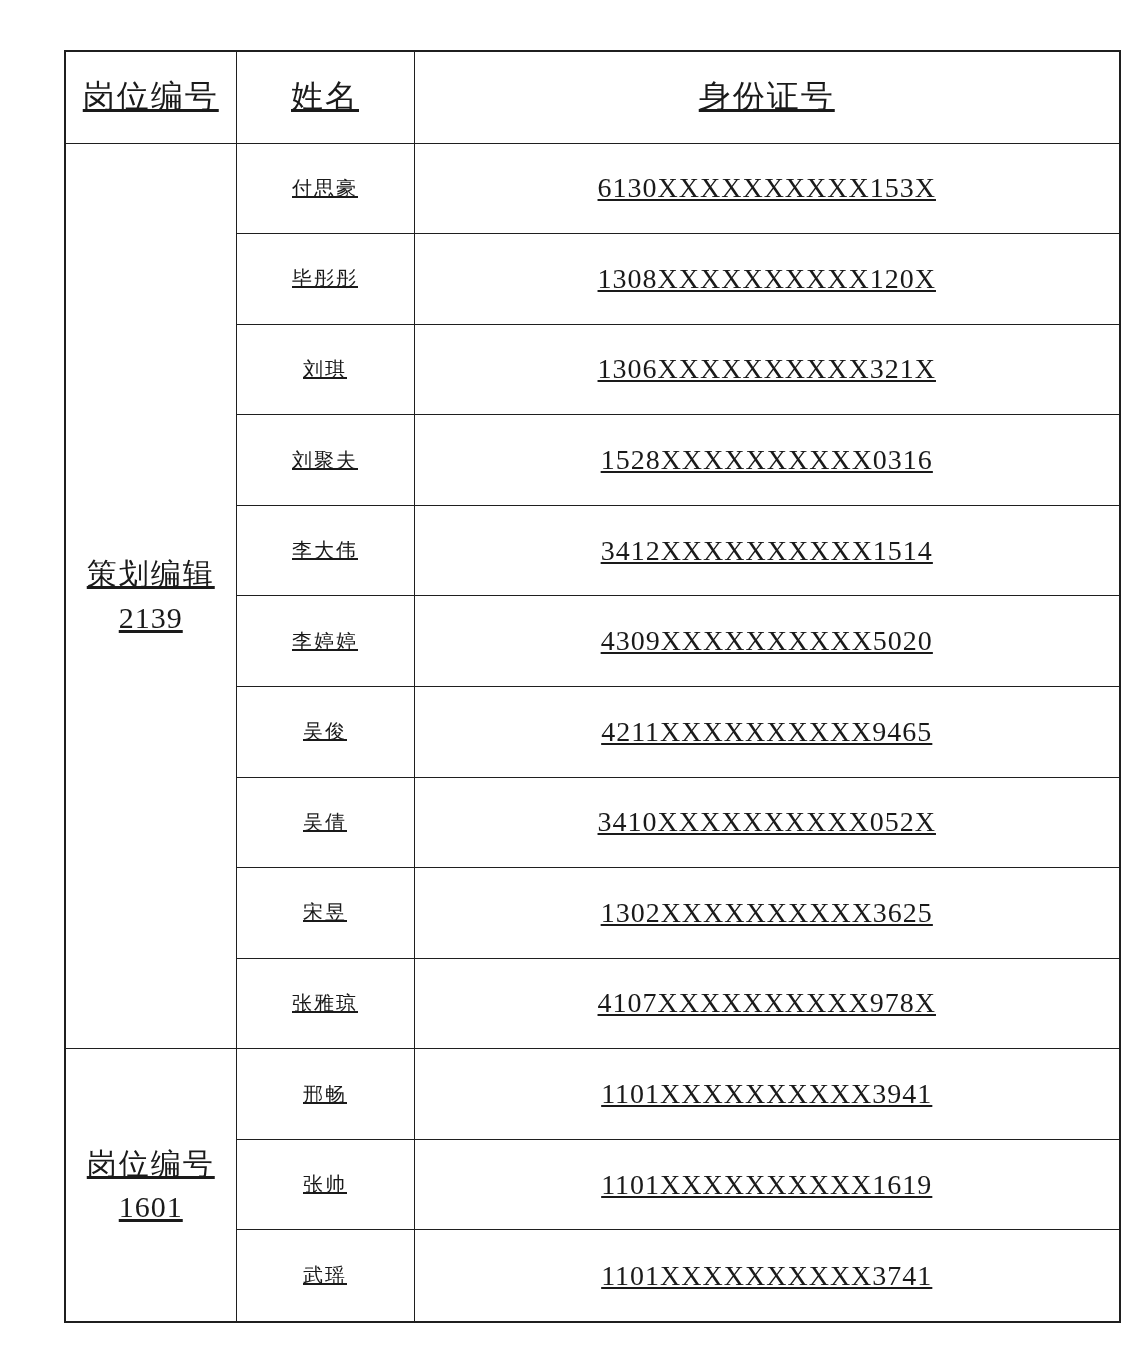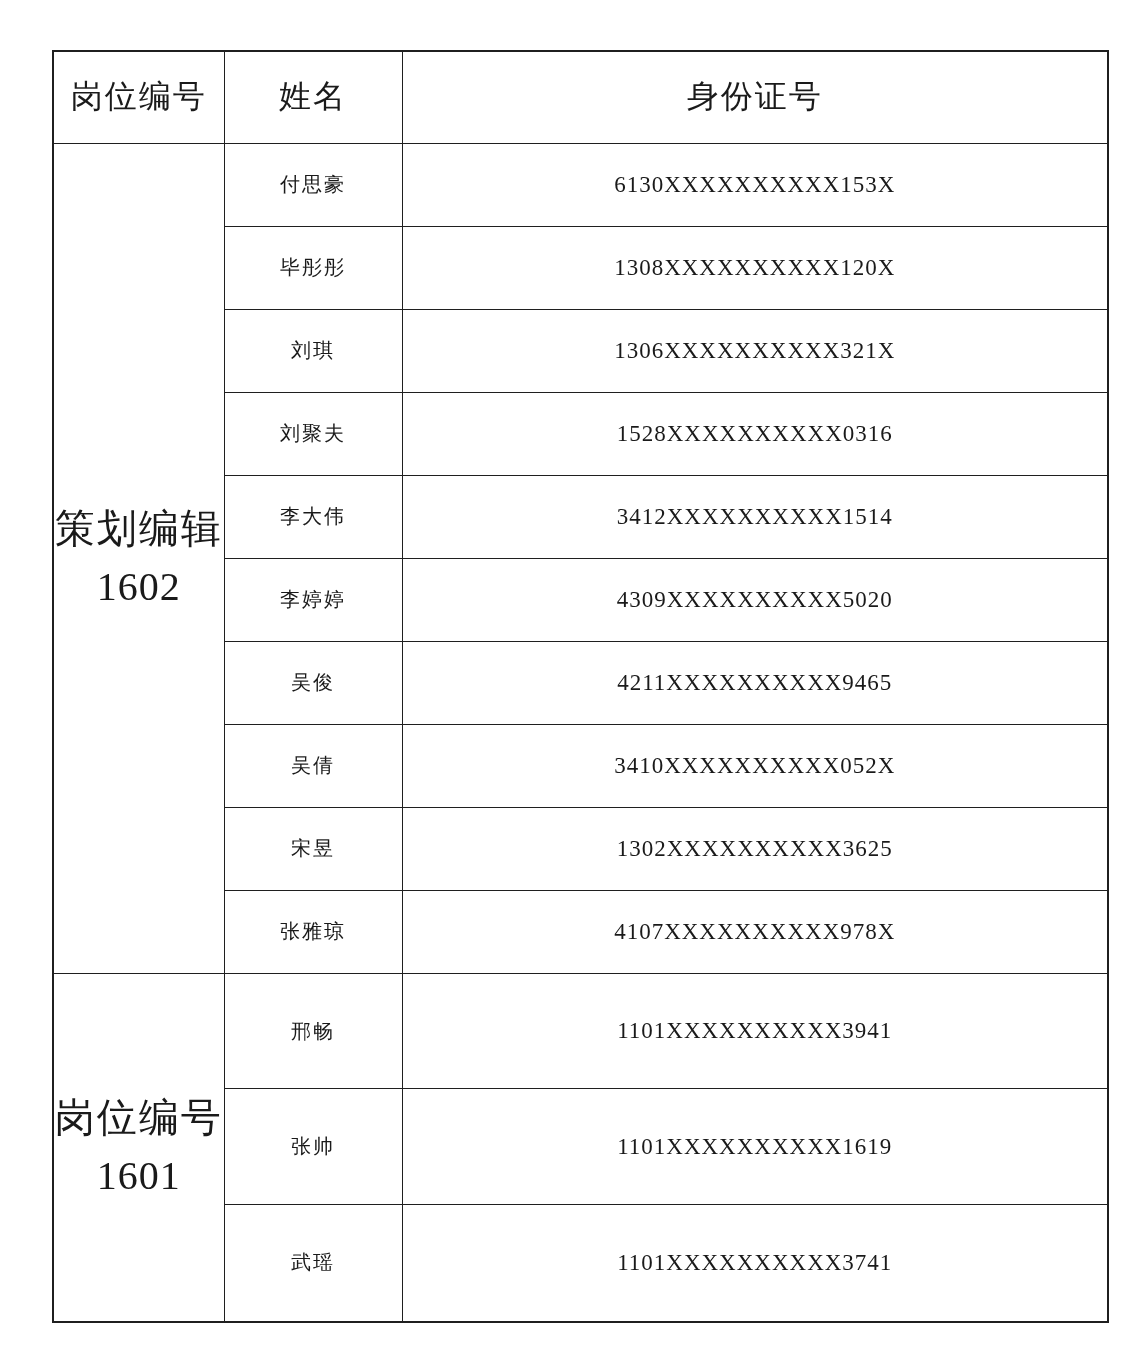--- a/index.html
+++ b/index.html
@@ -9,27 +9,28 @@
   }
   body {
     width: 1143px;
     height: 1357px;
     position: relative;
     font-family: "Liberation Serif", "DejaVu Serif", serif;
     color: #1a1a1a;
   }
   table.roster {
     position: absolute;
-    left: 52px;
+    left: 64px;
     top: 50px;
     width: 1055px;
     height: 1273px;
     border-collapse: collapse;
     table-layout: fixed;
     background: #ffffff;
+    text-decoration: underline;
   }
   table.roster th,
   table.roster td {
     border: 1px solid #1f1f1f;
     text-align: center;
     vertical-align: middle;
     padding: 0;
     font-weight: normal;
   }
   table.roster {
@@ -40,26 +41,26 @@
   }
   th.header-cell {
     font-size: 32px;
     letter-spacing: 2px;
   }
   td.name-cell {
     font-size: 20px;
     letter-spacing: 2px;
   }
   td.id-cell {
-    font-size: 23px;
+    font-size: 28px;
     letter-spacing: 1px;
     font-family: "Liberation Serif", "DejaVu Serif", serif;
   }
   td.group-cell {
-    font-size: 40px;
+    font-size: 30px;
     letter-spacing: 2px;
     line-height: 1.45;
   }
   td.group-cell .code-line {
     letter-spacing: 1px;
   }
 </style>
 </head>
 <body>
 
@@ -73,21 +74,21 @@
     <tr>
       <th class="header-cell">岗位编号</th>
       <th class="header-cell">姓名</th>
       <th class="header-cell">身份证号</th>
     </tr>
   </thead>
   <tbody>
     <tr>
       <td class="group-cell" rowspan="10">
         <div class="position-line">策划编辑</div>
-        <div class="code-line">1602</div>
+        <div class="code-line">2139</div>
       </td>
       <td class="name-cell">付思豪</td>
       <td class="id-cell">6130XXXXXXXXXX153X</td>
     </tr>
     <tr>
       <td class="name-cell">毕彤彤</td>
       <td class="id-cell">1308XXXXXXXXXX120X</td>
     </tr>
     <tr>
       <td class="name-cell">刘琪</td>

